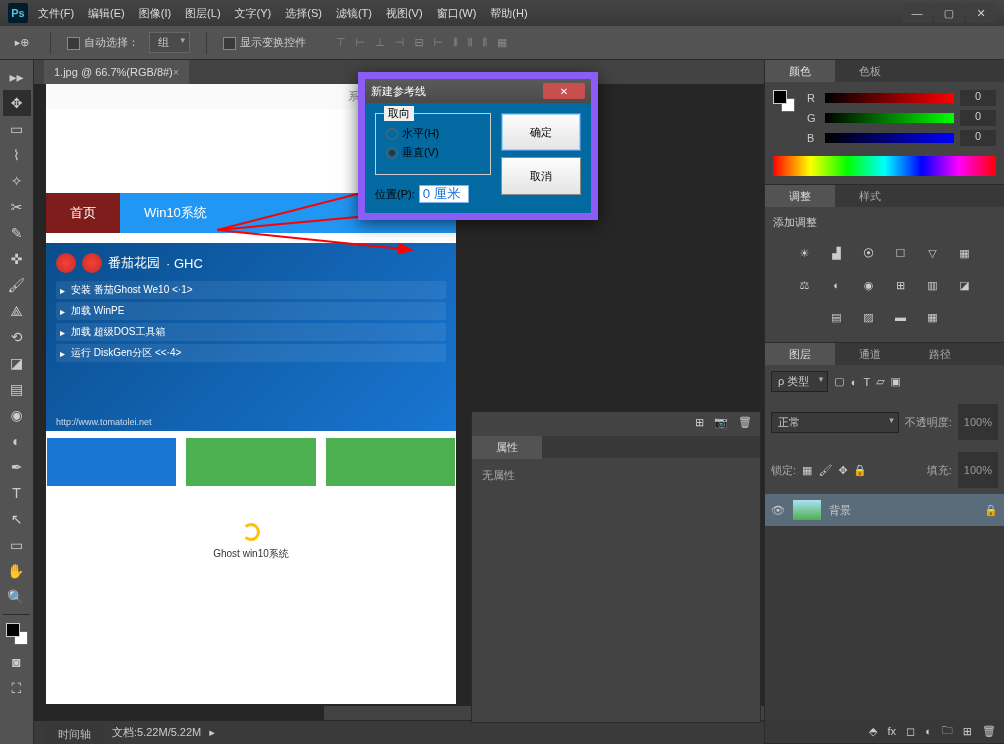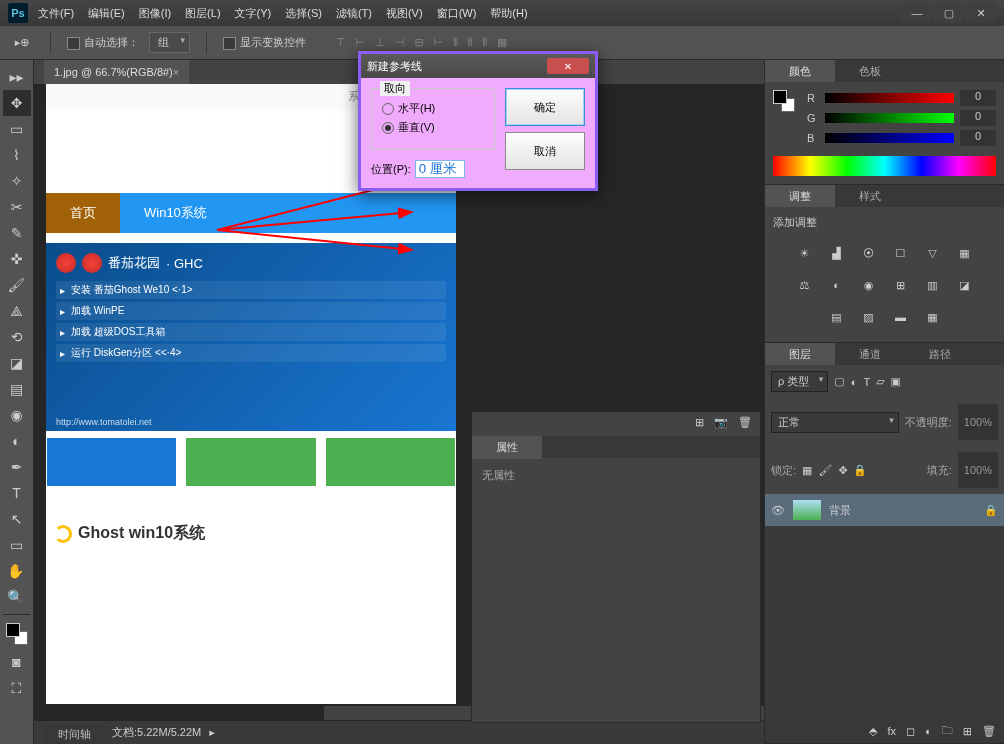--- a/index.html
+++ b/index.html
@@ -30,33 +30,33 @@
 .doc-tab .close-x { color: #aaa; cursor:pointer; }
 .canvas-outer { flex:1; background:#262626; position:relative; overflow:hidden; }
 .canvas-page { position:absolute; left:12px; top:0; width:410px; height:620px; background:#fff; }
 .canvas-content { position:relative; width:100%; height:100%; overflow:hidden; }
 .cc-top { padding:5px 10px; color:#888; font-size:11px; text-align:right; background:#fafafa; }
 .cc-logo { height:84px; display:flex; align-items:center; justify-content:flex-end; padding-right:40px; }
 .house-logo { width:54px; height:54px; position:relative; }
 .house-logo svg { width:100%; height:100%; }
 .cc-nav { height:40px; background:#2196f3; display:flex; }
 .nav-item { padding:0 24px; color:#fff; display:flex; align-items:center; font-size:13px; }
-.nav-item.active { background:#a16207; }
+.nav-item.active { background:#7f1d1d; }
 .cc-subnav { height:34px; display:flex; gap:30px; padding-left:50px; align-items:center; background:#fff; border-bottom:1px solid #eee; color:#666; font-size:11px; }
 .cc-green-banner { margin:18px 0 0 0; height:60px; background:#4caf50; display:flex; align-items:center; padding-left:20px; gap:14px; color:#fff; font-size:18px; font-weight:bold; }
 .udaxia { background:#fff; color:#4caf50; padding:4px 10px; border-radius:4px; font-size:12px; font-weight:bold; }
 .cc-red-banner { margin-top:10px; height:188px; background:linear-gradient(135deg,#0a4d8c,#1976d2); padding:10px; color:#fff; font-size:11px; position:relative; }
 .red-header { display:flex; align-items:center; gap:6px; font-size:13px; margin-bottom:8px; }
 .tomato { width:20px; height:20px; background:radial-gradient(circle,#f44336,#c62828); border-radius:50%; }
 .red-items { display:flex; flex-direction:column; gap:3px; font-size:10px; }
 .red-item { display:flex; gap:6px; align-items:center; background:rgba(255,255,255,0.08); padding:2px 4px; border-radius:2px; }
 .cc-thumbs { height:50px; display:flex; gap:8px; margin-top:6px; }
 .thumb { flex:1; background:#1976d2; border:1px solid #fff; }
 .thumb.g { background:#4caf50; }
-.cc-ghost { margin-top:28px; padding:8px; color:#333; font-size:16px; font-weight:bold; display:flex; align-items:center; gap:6px; }
+.cc-ghost { margin-top:28px; padding:8px; color:#333; font-size:10px; font-weight:normal; display:flex; align-items:center; gap:6px;flex-direction:column; }
 .ghost-icon { width:18px; height:18px; border:3px solid #ffc107; border-radius:50%; border-left-color:transparent; }
 .canvas-footer { height:24px; background:#3a3a3a; display:flex; align-items:center; padding:0 10px; gap:8px; border-top:1px solid #262626; }
 .scroll-h { position:absolute; bottom:24px; left:290px; right:0; height:14px; background:#424242; }
 .right-panels { width: 240px; background: #434343; border-left: 1px solid #2a2a2a; display: flex; flex-direction: column; }
 .panel { border-bottom: 1px solid #2a2a2a; }
 .panel-tabs { height: 22px; background: #383838; display: flex; }
 .ptab { padding: 4px 24px; color: #aaa; cursor:pointer; }
 .ptab.active { background: #535353; color: #ddd; }
 .panel-body { padding: 8px; background: #434343; }
 .color-row { display:flex; align-items:center; gap:6px; margin-bottom:4px; }
@@ -76,21 +76,21 @@
 .lc-val { background:#333; padding:12px 6px; color:#999; }
 .layer-list { flex:1; background:#3a3a3a; }
 .layer-row { height:32px; background:#5a6b7a; display:flex; align-items:center; padding:0 6px; gap:8px; }
 .eye { color:#ccc; }
 .layer-thumb { width:30px; height:22px; background:#fff; }
 .layer-footer { height:24px; background:#383838; display:flex; align-items:center; justify-content:flex-end; gap:10px; padding:0 8px; }
 .props-panel { position:absolute; left:471px; top:411px; width:290px; height:312px; background:#434343; border:1px solid #2a2a2a; }
 .props-tabs { height:22px; background:#383838; display:flex; align-items:center; }
 .props-top-icons { height:24px; display:flex; justify-content:flex-end; gap:10px; padding:4px 8px; background:#434343; }
 .props-body { padding:10px; color:#aaa; }
-.dialog { position:absolute; left:358px; top:51px; width:240px; background:#f0abfc; border:3px solid #8b5cf6; box-shadow:0 4px 16px rgba(0,0,0,0.6); z-index:100; }
+.dialog { position:absolute; left:358px; top:72px; width:240px; background:#0369a1; border:7px solid #8b5cf6; box-shadow:0 4px 16px rgba(0,0,0,0.6); z-index:100; }
 .dialog-title { height:24px; background:linear-gradient(#5a5a5a,#4a4a4a); color:#fff; display:flex; align-items:center; padding:0 6px; justify-content:space-between; }
 .dialog-close { width:42px; height:16px; background:#c94f4f; border-radius:2px; display:flex; align-items:center; justify-content:center; color:#fff; font-size:10px; cursor:pointer; }
 .dialog-body { padding:10px; color:#000; display:flex; gap:10px; }
 .field-group { border:1px solid #ccc; padding:8px 10px 10px; position:relative; flex:1; }
 .field-legend { position:absolute; top:-8px; left:8px; background:#f0f0f0; padding:0 4px; font-size:11px; }
 .radio-row { display:flex; align-items:center; gap:4px; margin:4px 0; }
 .radio { width:12px; height:12px; border:1px solid #666; border-radius:50%; display:inline-flex; align-items:center; justify-content:center; }
 .radio.checked::after { content:""; width:6px; height:6px; background:#333; border-radius:50%; }
 .pos-row { display:flex; align-items:center; gap:4px; margin-top:10px; }
 .pos-input { width:50px; height:18px; border:1px solid #7eb4ea; background:#fff; color:#1a6fd4; padding:0 3px; }

